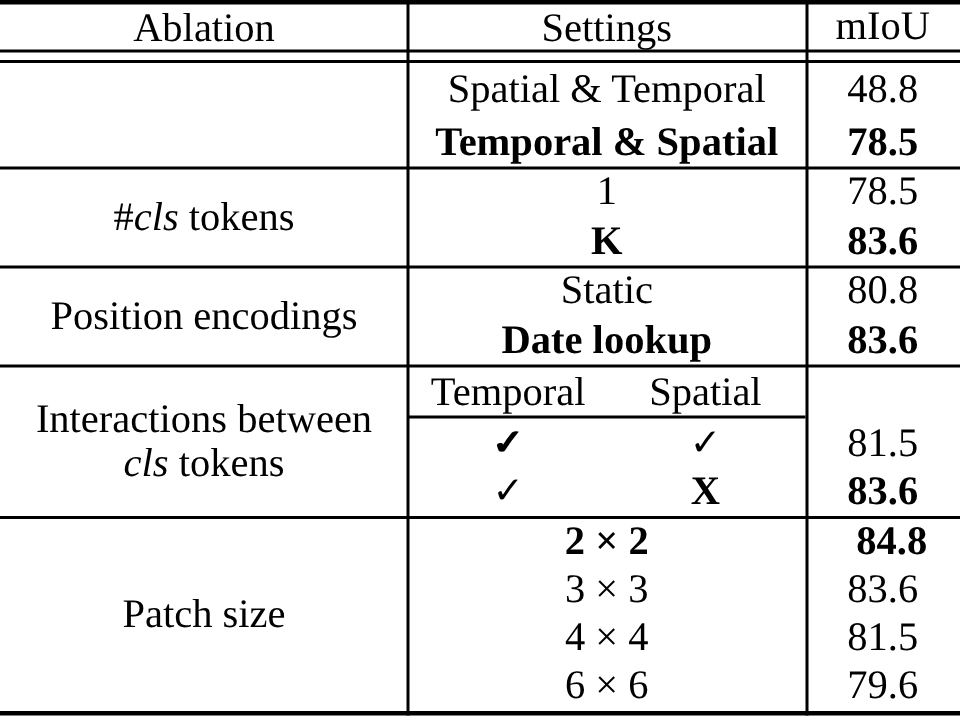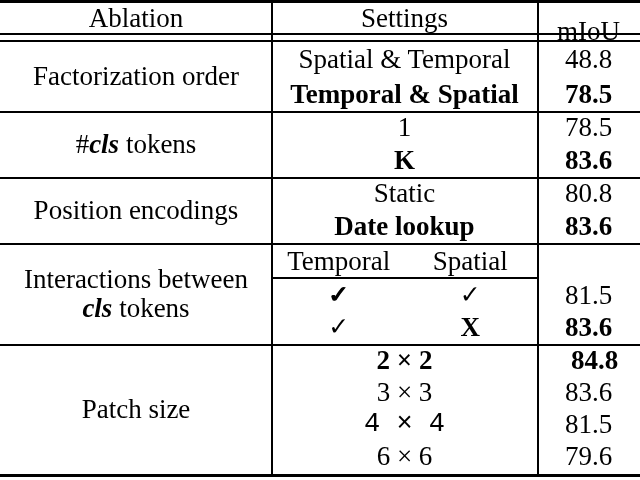--- a/index.html
+++ b/index.html
@@ -13,21 +13,21 @@
   .vline { position:absolute; top:0; width:2px; height:477px; background:#000000; }
   .subrule { position:absolute; background:#000000; }
   .cell {
     position:absolute; display:flex; align-items:center; justify-content:center;
     font-size:27px; line-height:1.05; text-align:center; white-space:nowrap;
   }
   .col-ablation { left:2px;  width:268px; }
   .col-settings { left:273px; width:263px;border-radius:12px; }
   .col-miou     { left:539px; width:99px; }
   .b { font-weight:bold; }
-  .it { font-style:italic;font-weight:bold; }
+  .it { font-style:italic; }
   .two-line { flex-direction:column; }
   .split { display:flex; width:100%; }
   .split > div { width:50%; display:flex; align-items:center; justify-content:center; }
   .mark { font-size:25px; font-family:"DejaVu Sans",sans-serif; }
   .mark.b { text-shadow:0.7px 0 0 #000, -0.7px 0 0 #000; }
   .xmark { font-size:27px; font-family:"Liberation Serif",serif; font-weight:bold; }
 </style>
 </head>
 <body>
 
@@ -42,23 +42,22 @@
   <div class="hline" style="top:344px; height:2px;"></div>
   <div class="hline" style="top:474px; height:3px;"></div>
 
   <div class="subrule" style="left:272px; top:277px; width:265px; height:2px;"></div>
 
   <div class="vline" style="left:271px;"></div>
   <div class="vline" style="left:537px;"></div>
 
   <div class="cell col-ablation" style="top:3px; height:30px;">Ablation</div>
   <div class="cell col-settings" style="top:3px; height:30px;">Settings</div>
-  <div class="cell col-miou" style="top:16px; height:30px;">mIoU</div>
+  <div class="cell col-miou" style="top:2px; height:30px;">mIoU</div>
 
-  <div class="cell col-ablation" style="top:42px; height:69px;">Factorization order</div>
   <div class="cell col-settings" style="top:42px; height:35px;">Spatial &amp; Temporal</div>
   <div class="cell col-miou" style="top:42px; height:35px;">48.8</div>
   <div class="cell col-settings b" style="top:77px; height:34px;">Temporal &amp; Spatial</div>
   <div class="cell col-miou b" style="top:77px; height:34px;">78.5</div>
 
   <div class="cell col-ablation" style="top:111px; height:66px;">
     <span><span>#</span><span class="it">cls</span><span> tokens</span></span>
   </div>
   <div class="cell col-settings" style="top:111px; height:33px;">1</div>
   <div class="cell col-miou" style="top:111px; height:33px;">78.5</div>
@@ -94,18 +93,18 @@
       <div class="xmark">X</div>
     </div>
   </div>
   <div class="cell col-miou b" style="top:311px; height:33px;">83.6</div>
 
   <div class="cell col-ablation" style="top:344px; height:130px;font-family:Liberation Serif, serif;">Patch size</div>
   <div class="cell col-settings b" style="top:344px; height:32px;">2 × 2</div>
   <div class="cell col-miou b" style="top:344px; height:32px;padding-left:12px;">84.8</div>
   <div class="cell col-settings" style="top:376px; height:32px;">3 × 3</div>
   <div class="cell col-miou" style="top:376px; height:32px;">83.6</div>
-  <div class="cell col-settings" style="top:408px; height:32px;font-family:Liberation Mono, monospace;">4 × 4</div>
+  <div class="cell col-settings" style="top:408px; height:32px;">4 × 4</div>
   <div class="cell col-miou" style="top:408px; height:32px;">81.5</div>
   <div class="cell col-settings" style="top:440px; height:33px;">6 × 6</div>
   <div class="cell col-miou" style="top:440px; height:33px;">79.6</div>
 
 </div>
 
 </body></html>

